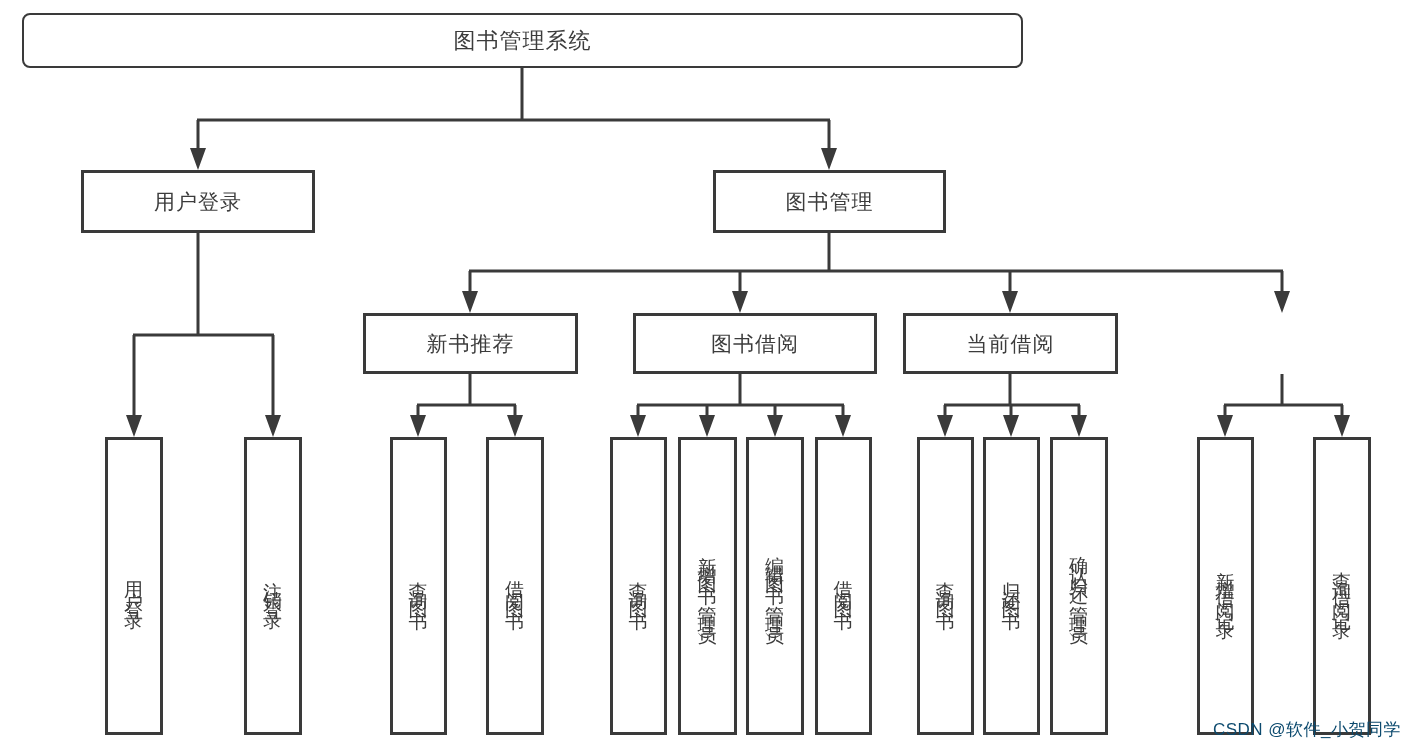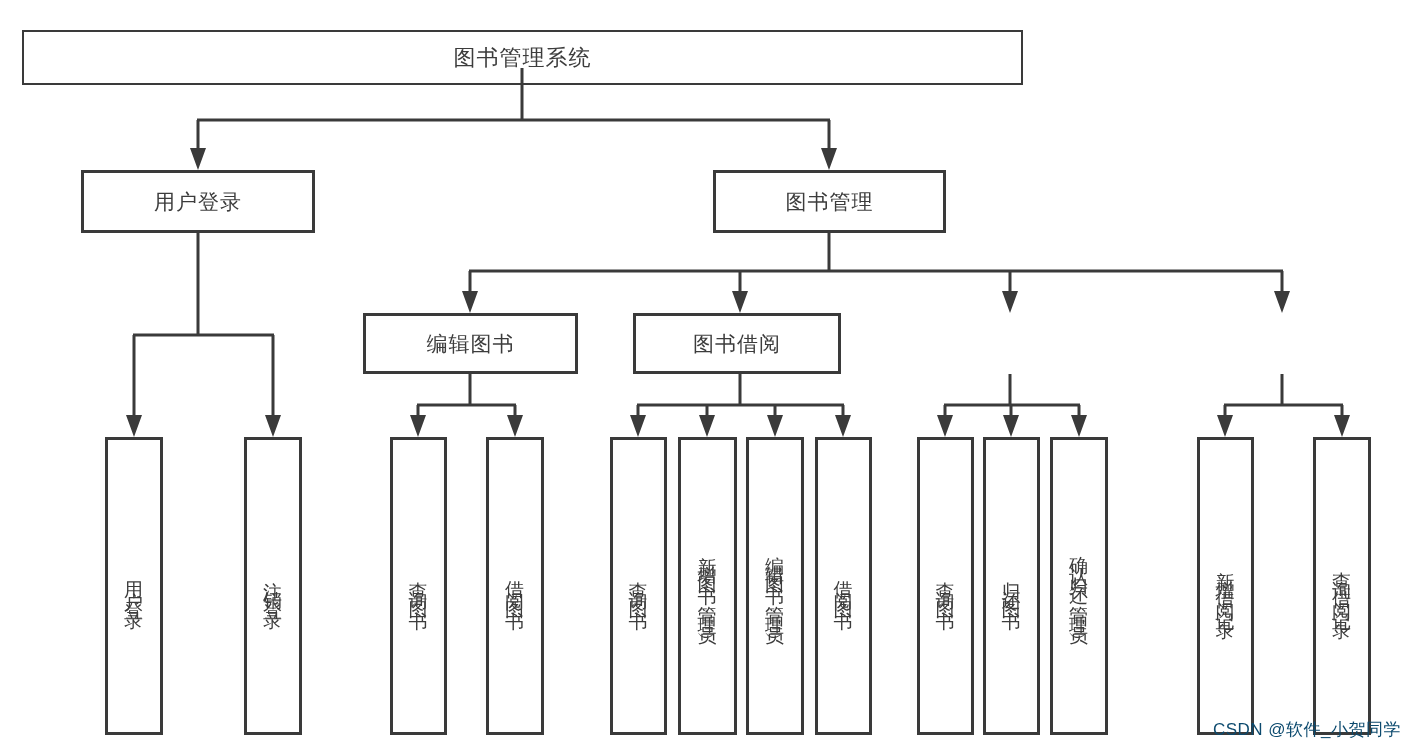--- a/index.html
+++ b/index.html
@@ -90,27 +90,28 @@
       M1002 291 L1018 291 L1010 313 Z M1274 291 L1290 291 L1282 313 Z
       M126 415 L142 415 L134 437 Z M265 415 L281 415 L273 437 Z
       M410 415 L426 415 L418 437 Z M507 415 L523 415 L515 437 Z
       M630 415 L646 415 L638 437 Z M699 415 L715 415 L707 437 Z
       M767 415 L783 415 L775 437 Z M835 415 L851 415 L843 437 Z
       M937 415 L953 415 L945 437 Z M1003 415 L1019 415 L1011 437 Z
       M1071 415 L1087 415 L1079 437 Z M1217 415 L1233 415 L1225 437 Z
       M1334 415 L1350 415 L1342 437 Z"></path>
   </svg>
 
-  <div class="node hbox root" style="left:22px; top:30px; width:1001px; height:55px;">图书管理系统</div>
+  <div class="node hbox root" style="left:22px; top:13px; width:1001px; height:55px;border-radius:8px;">图书管理系统</div>
 
   <div class="node hbox" style="left:81px; top:170px; width:234px; height:63px;">用户登录</div>
   <div class="node hbox" style="left:713px; top:170px; width:233px; height:63px;">图书管理</div>
 
-  <div class="node hbox" style="left:363px; top:313px; width:215px; height:61px;">编辑图书</div>
-  <div class="node hbox" style="left:633px; top:313px; width:208px; height:61px;">图书借阅</div>
+  <div class="node hbox" style="left:363px; top:313px; width:215px; height:61px;">新书推荐</div>
+  <div class="node hbox" style="left:633px; top:313px; width:244px; height:61px;">图书借阅</div>
+  <div class="node hbox" style="left:903px; top:313px; width:215px; height:61px;">当前借阅</div>
 
   <div class="node vbox" style="left:105px; top:437px; width:58px; height:298px;">
     <span>用户登录</span>
   </div>
   <div class="node vbox" style="left:244px; top:437px; width:58px; height:298px;">
     <span>注销登录</span>
   </div>
 
   <div class="node vbox" style="left:390px; top:437px; width:57px; height:298px;">
     <span>查询图书</span>

